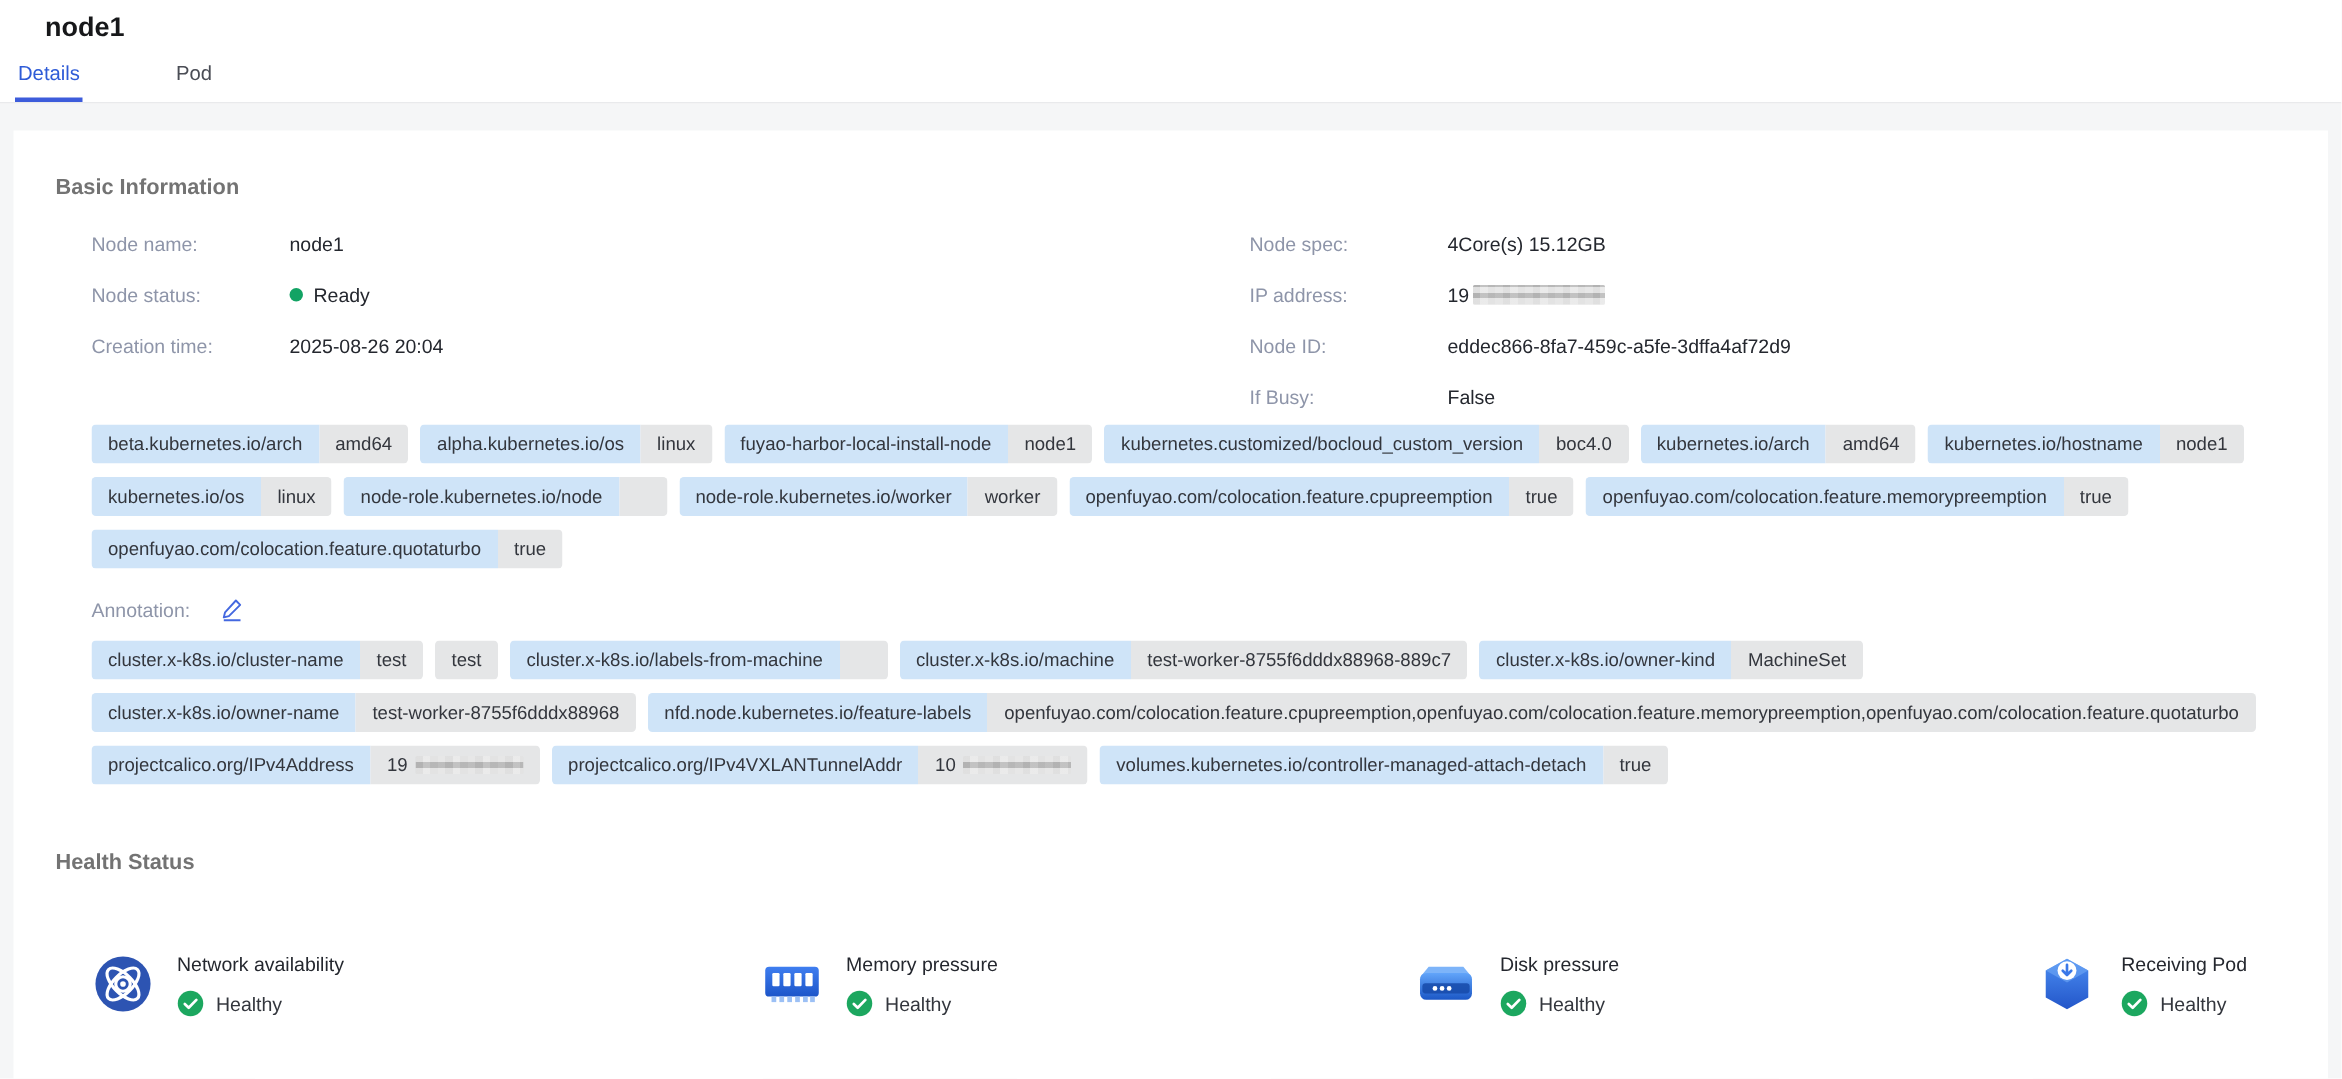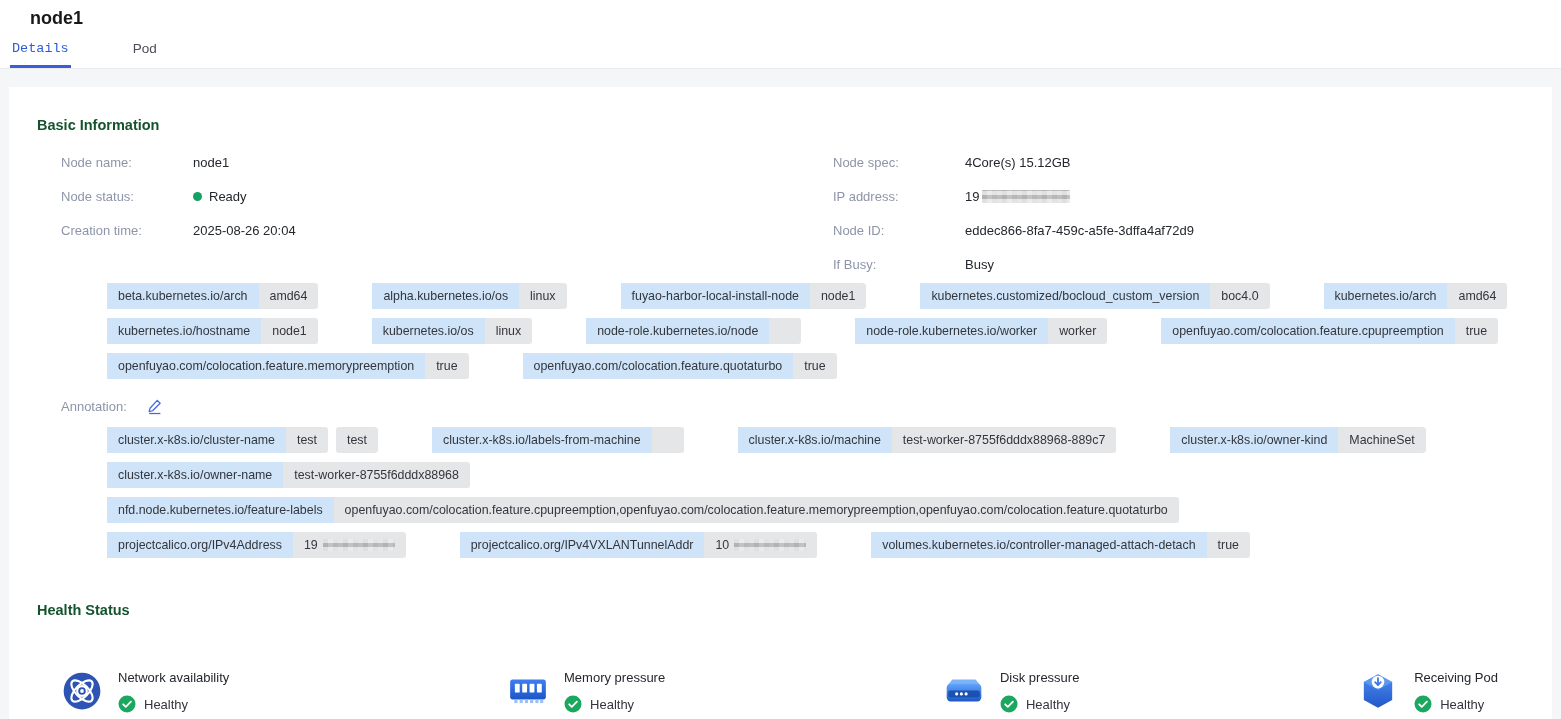--- a/index.html
+++ b/index.html
@@ -8,25 +8,25 @@
     width:1561px; height:719px; overflow:hidden;
     background:#f5f6f7;
     font-family:"Liberation Sans", sans-serif;
     color:#24272e;
   }
   
   .topbar { background:#fff; }
   .page-title { padding:8px 0 2px 30px; font-size:18px; font-weight:bold; color:#17181a; }
   .tabs { display:flex; align-items:flex-end; background:#fff; border-bottom:1px solid #e9eaec; padding-left:10px; height:38px; }
   .tab { font-size:13.5px; color:#4a4d55; padding:10px 2px 9px; cursor:pointer; border-bottom:3px solid transparent; }
-  .tab.active { color:#2e5bd7; border-bottom-color:#3d5cdb; font-weight:normal;font-family:Liberation Mono, monospace; }
+  .tab.active { color:#2e5bd7; border-bottom-color:#3d5cdb; font-weight:normal; }
   .tab + .tab { margin-left:60px; }
   
   .card { margin:18px 9px 0; background:#fff; min-height:640px; padding:4px 24px 20px; }
-  .section-heading { font-size:14.5px; font-weight:bold; color:#14532d; padding:26px 0 0 4px; }
+  .section-heading { font-size:14.5px; font-weight:bold; color:#737373; padding:26px 0 0 4px; }
   
   .fields { display:flex; margin:12px 0 0 28px; }
   .fcol { width:772px; }
   .fcol.right { flex:1; }
   .frow { display:flex; align-items:center; height:34px; }
   .flabel { width:132px; font-size:13px; color:#8e95a9; flex:none; }
   .fvalue { font-size:13px; color:#24272e; display:flex; align-items:center; gap:7px; }
   .dot { width:9px; height:9px; border-radius:50%; background:#12a364; flex:none; }
   
   .px {
@@ -36,21 +36,21 @@
       repeating-linear-gradient(90deg,#c6c6c6 0 5px,#dadada 5px 10px,#cccccc 10px 15px,#d4d4d4 15px 20px);
   }
   .px.wide { width:88px; height:13px; }
   
   .edit-row { display:flex; align-items:center; gap:18px; margin:4px 0 8px 28px; height:26px; }
   .edit-label { font-size:13px; color:#8e95a9; }
   .edit-btn { width:20px; height:20px; cursor:pointer; display:flex; align-items:center; justify-content:center; }
   
   .chips { display:flex; flex-wrap:wrap; gap:9px 8px; margin:2px 0 14px 28px; max-width:1470px; }
   .chip { display:flex; height:26px; border-radius:3px; overflow:hidden; font-size:12.4px; flex:none; }
-  .chip .k { background:#cfe4f8; color:#33363d; padding:0 11px; display:flex; align-items:center; white-space:nowrap;margin-left:46px; }
+  .chip .k { background:#cfe4f8; color:#33363d; padding:0 11px; display:flex; align-items:center; white-space:nowrap; }
   .chip .v { background:#e5e6e7; color:#33363d; padding:0 11px; display:flex; align-items:center; gap:5px; min-width:32px; white-space:nowrap; }
   
   .health-row { display:flex; justify-content:space-between; margin:50px 30px 0 28px;gap:19px; }
   .hitem { display:flex; gap:15px; align-items:flex-start; }
   .hicon { width:42px; height:42px; flex:none; margin-top:2px; }
   .htitle { font-size:13px; color:#24272e; margin:2px 0 10px; }
   .hstatus { display:flex; align-items:center; gap:8px; font-size:13px; color:#33363d; }
   .check { width:18px; height:18px; flex:none; }
 </style>
 </head>
@@ -97,21 +97,21 @@
           <span style="margin-right:-4px;">19</span>
           <span class="px wide"></span>
         </span>
       </div>
       <div class="frow">
         <span class="flabel">Node ID:</span>
         <span class="fvalue">eddec866-8fa7-459c-a5fe-3dffa4af72d9</span>
       </div>
       <div class="frow">
         <span class="flabel">If Busy:</span>
-        <span class="fvalue">Busy</span>
+        <span class="fvalue">False</span>
       </div>
     </div>
   </div>
 
 
   <div class="chips" id="labels-chips">
       <span class="chip">
     <span class="k">beta.kubernetes.io/arch</span>
     <span class="v">
           <span class="vt">amd64</span>

